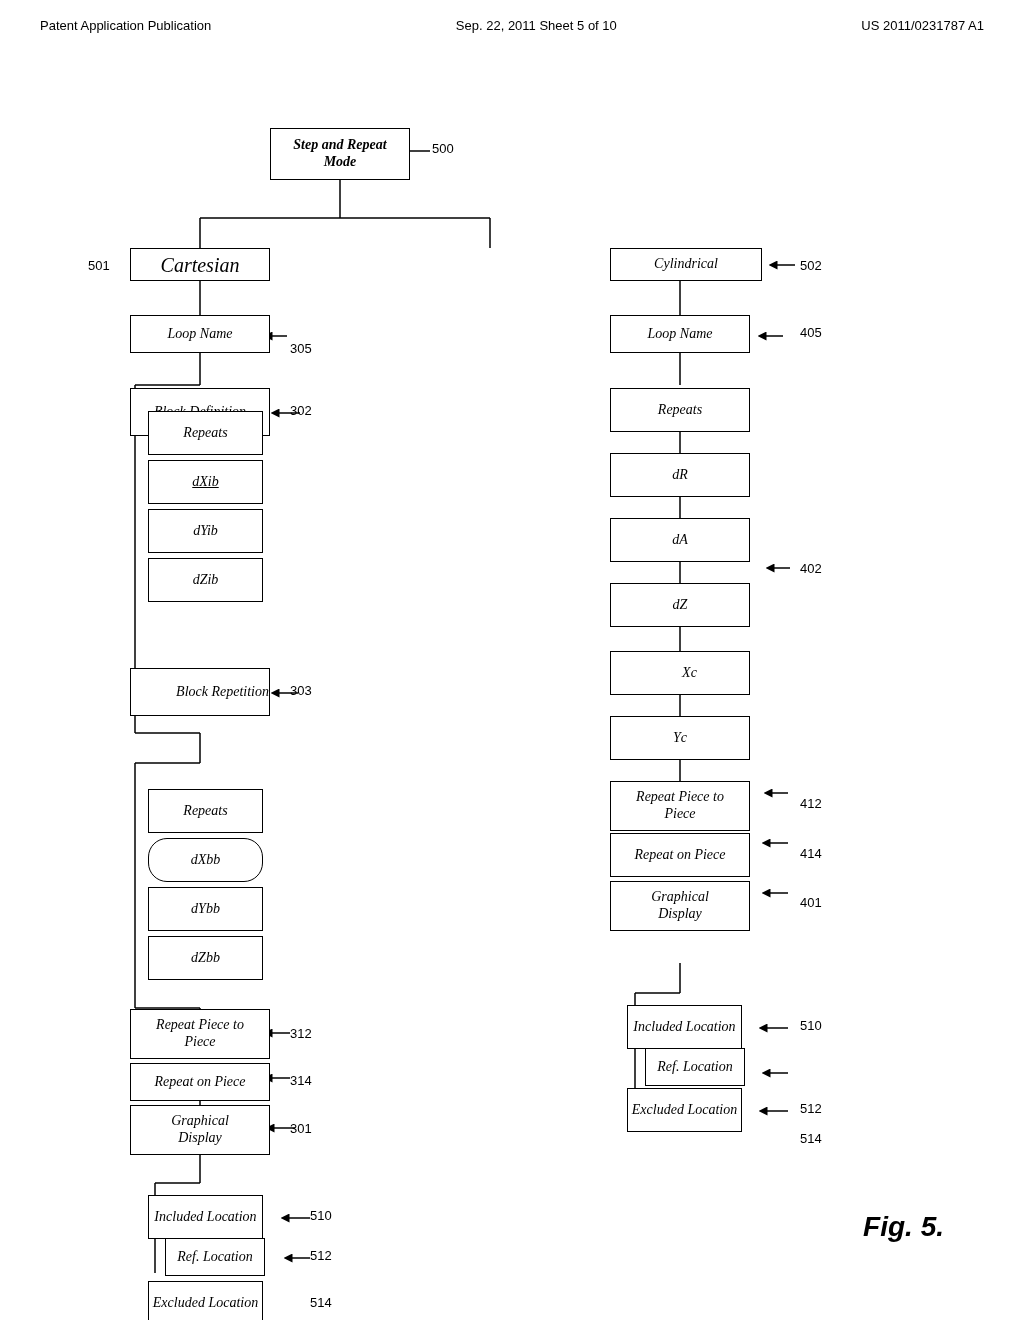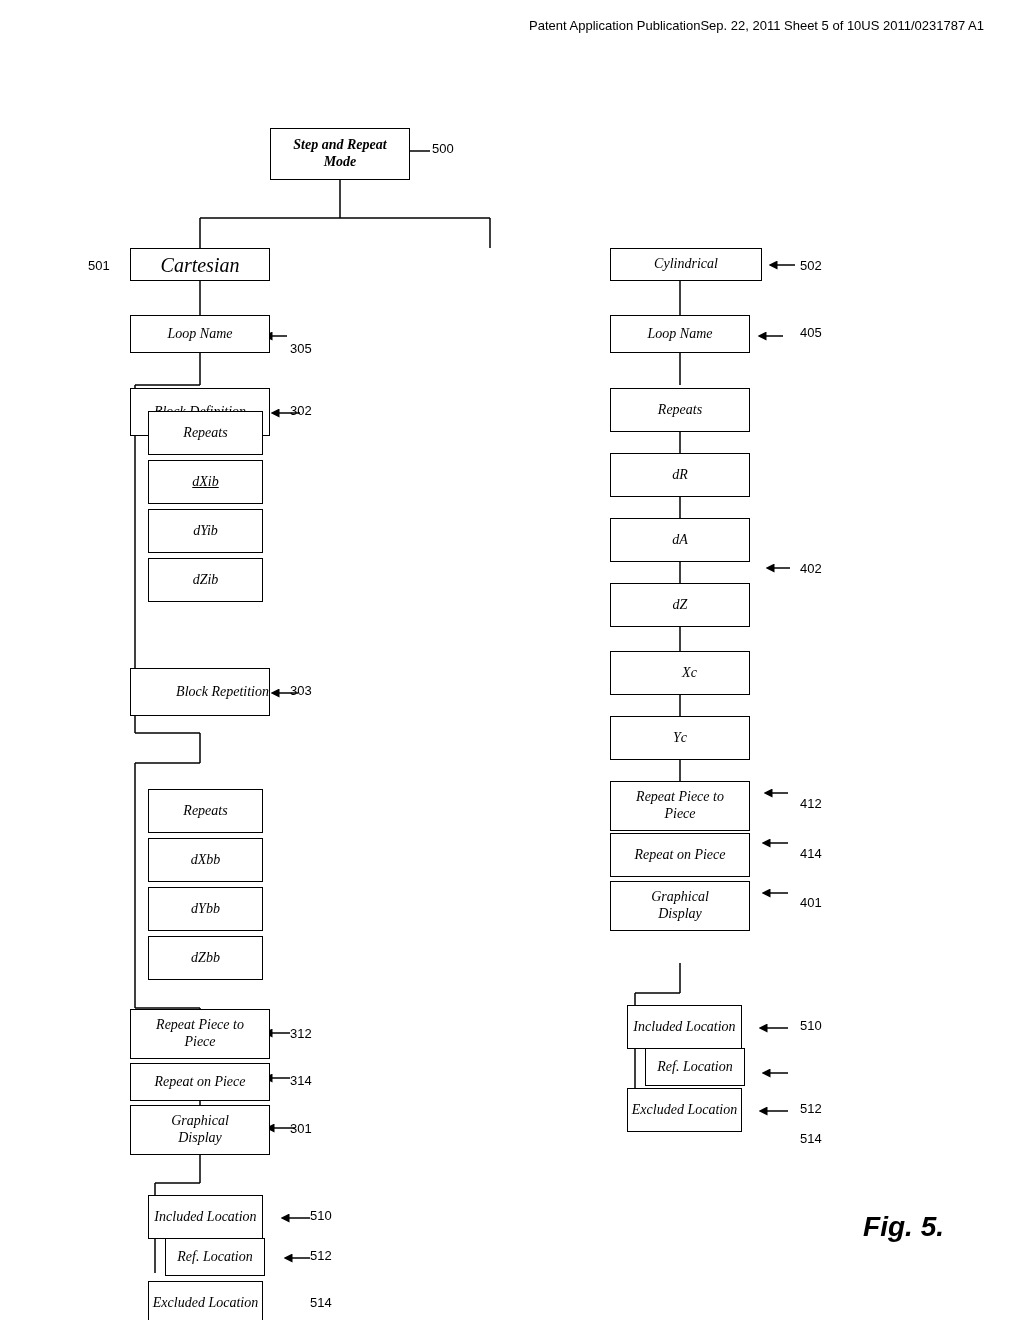--- a/index.html
+++ b/index.html
@@ -7,21 +7,21 @@
       background: #fff;
       font-family: 'Times New Roman', Times, serif;
       width: 1024px;
       min-height: 1320px;
       position: relative;
       overflow-x: hidden;
     }
 
     .page-header {
       display: flex;
-      justify-content: flex-end;
+      justify-content: space-between;
       align-items: flex-start;
       padding: 18px 40px 0 40px;
       font-size: 13px;
       font-family: Arial, sans-serif;
     }
 
     .diagram-area {
       position: relative;
       width: 100%;
       padding: 20px 0;
@@ -255,21 +255,21 @@
     <span>Block Repetition</span>
   </div>
   <div class="label" style="left:290px; top:650px;">
     <span>303</span>
   </div>
 
   <div class="box" style="left:148px; top:756px; width:115px; height:44px;">
     <span>Repeats</span>
   </div>
 
-  <div class="box" style="left:148px; top:805px; width:115px; height:44px;">
+  <div class="box" style="left:148px; top:805px; width:115px; height:44px;border-radius:19px;">
     <span>dXbb</span>
   </div>
 
   <div class="box" style="left:148px; top:854px; width:115px; height:44px;">
     <span>dYbb</span>
   </div>
 
   <div class="box" style="left:148px; top:903px; width:115px; height:44px;">
     <span>dZbb</span>
   </div>

